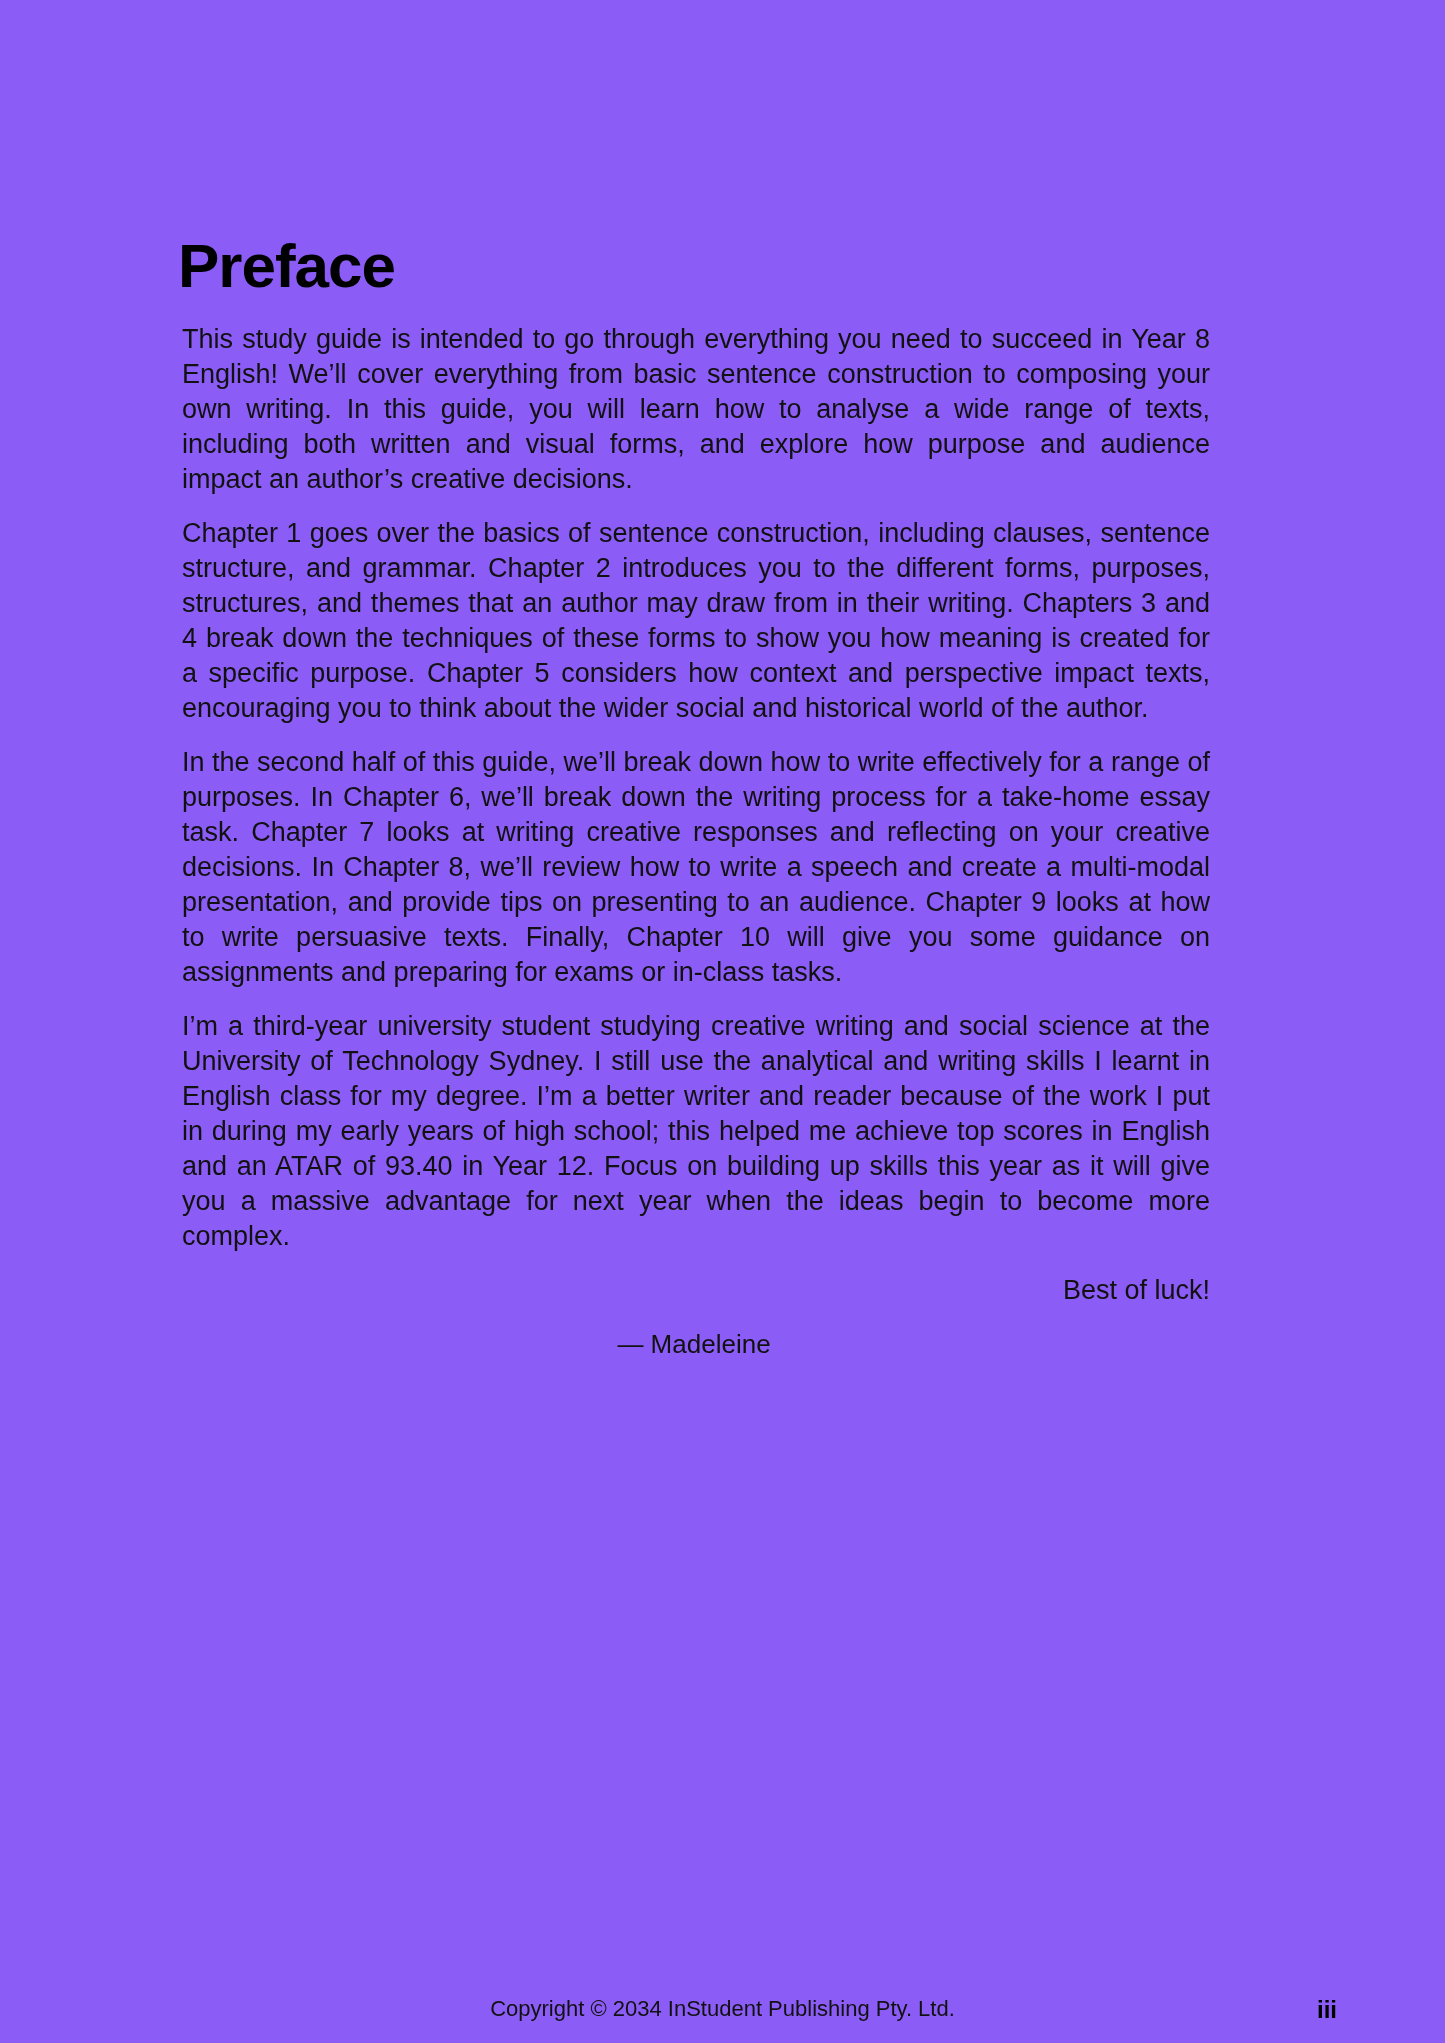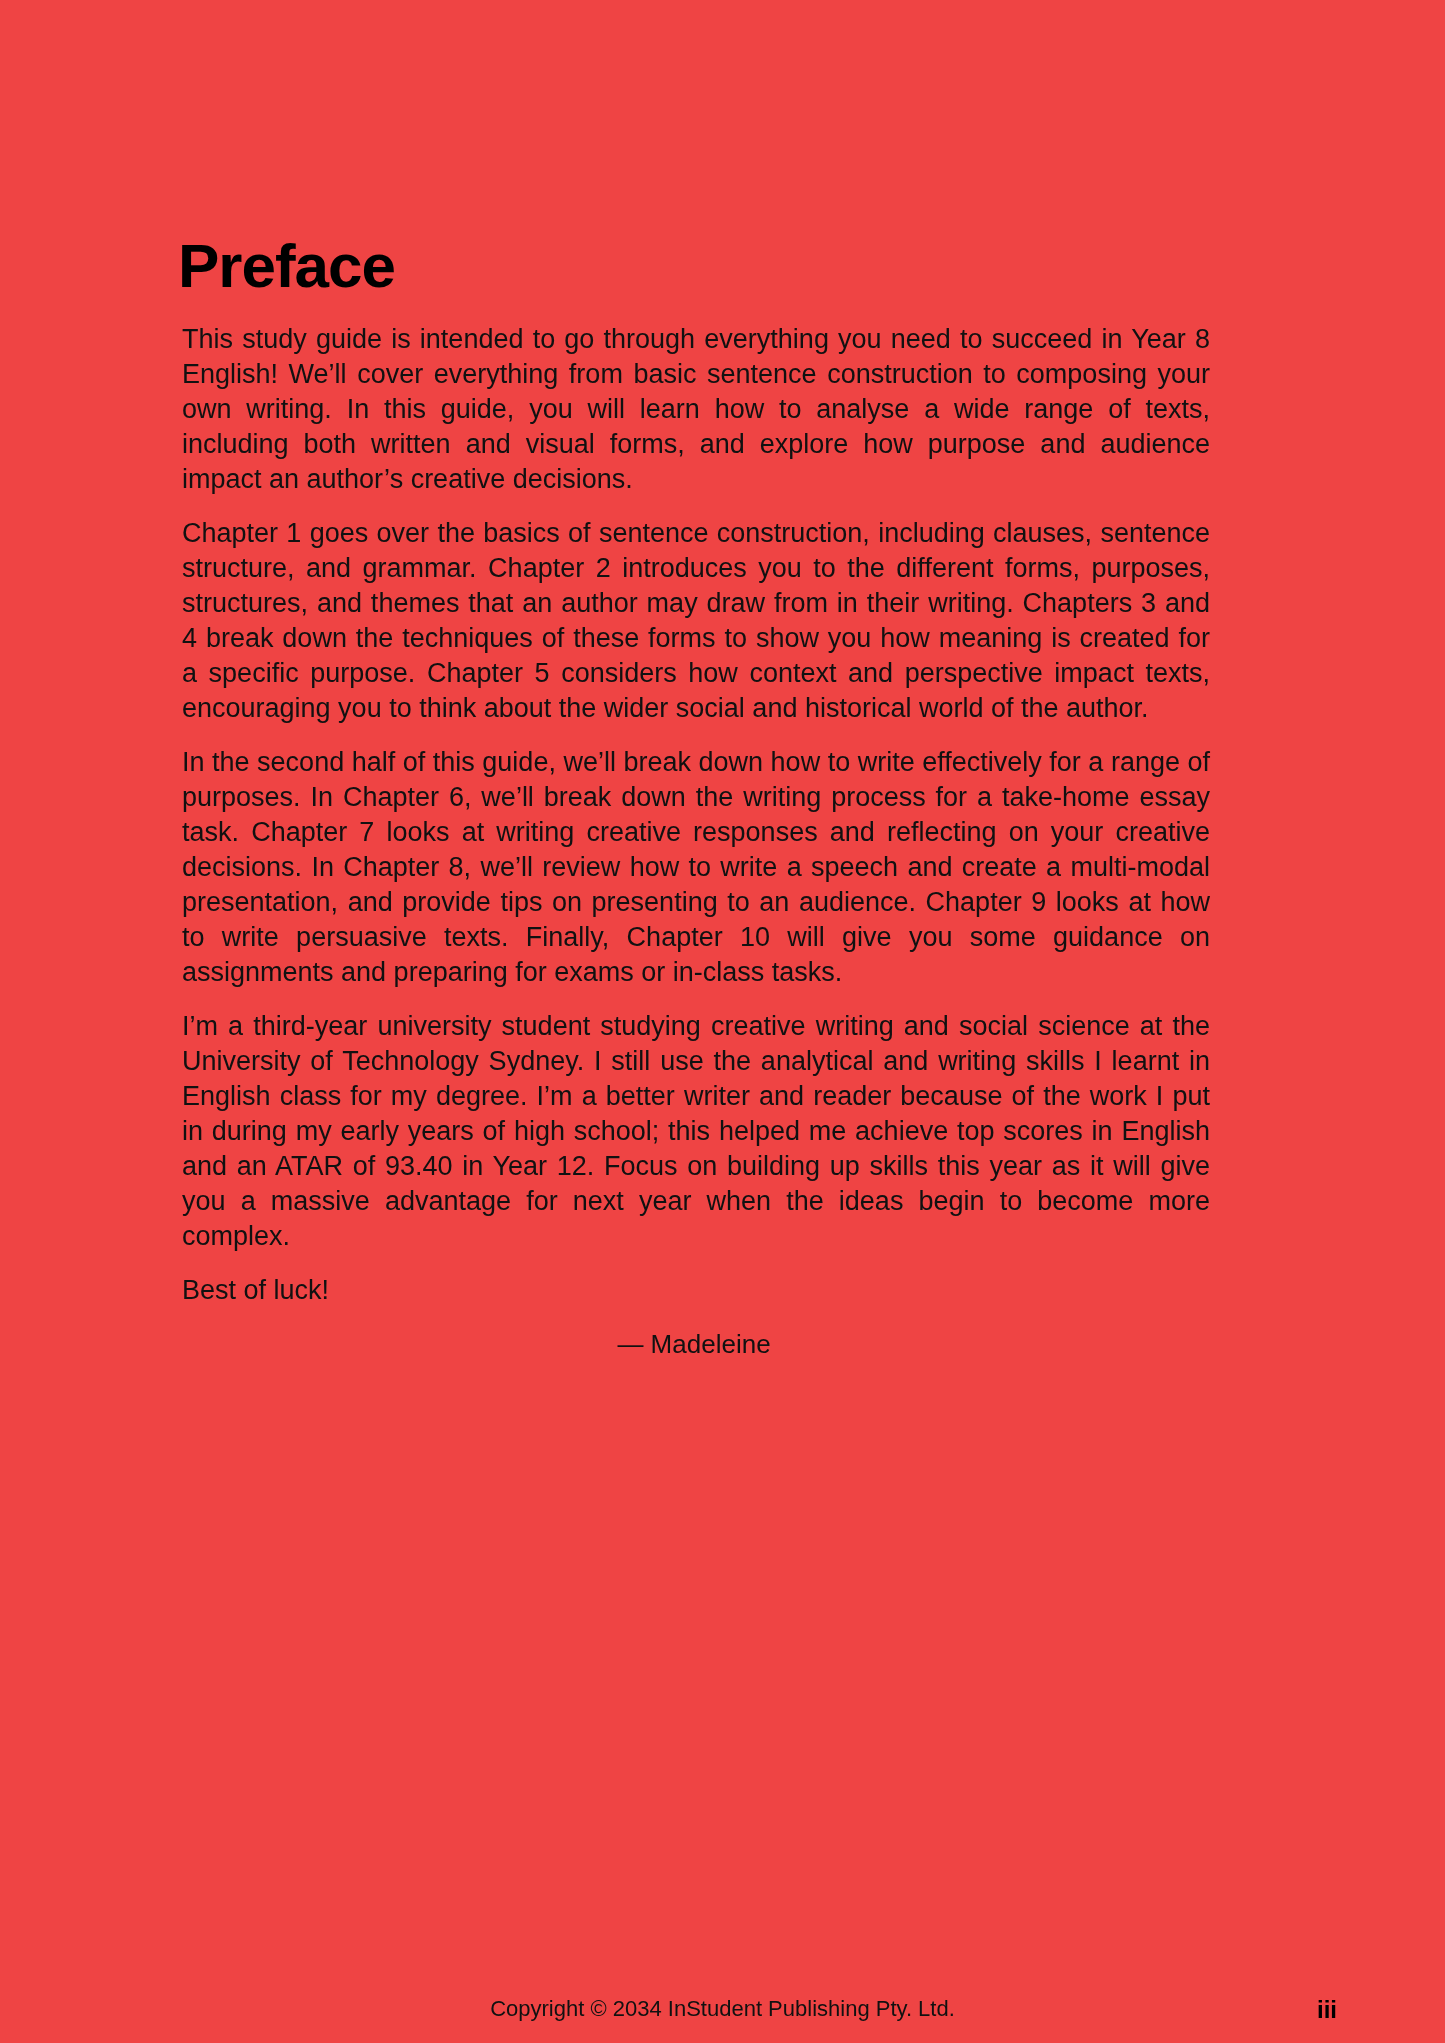--- a/index.html
+++ b/index.html
@@ -4,21 +4,21 @@
 <style>
   html, body {
     margin: 0;
     padding: 0;
     background: #ffffff;
   }
   .page {
     position: relative;
     width: 1445px;
     height: 2043px;
-    background: #ef4444;
+    background: #8b5cf6;
     color: #111111;
     font-family: "Liberation Sans", sans-serif;
     overflow: hidden;
   }
   .content {
     position: absolute;
     left: 178px;
     top: 236px;
     width: 1032px;
   }
@@ -33,21 +33,21 @@
   .body-text p {
     font-size: 27px;
     line-height: 35px;
     margin: 0 0 19px 4px;
     text-align: justify;
     text-justify: inter-word;
     hyphens: none;
     color: #111111;
   }
   .body-text p.no-justify {
-    text-align: left;
+    text-align: right;
   }
   .signature {
     font-size: 26px;
     line-height: 35px;
     text-align: center;
     margin-top: 7px;
     color: #111111;
   }
   .footer-copyright {
     position: absolute;

